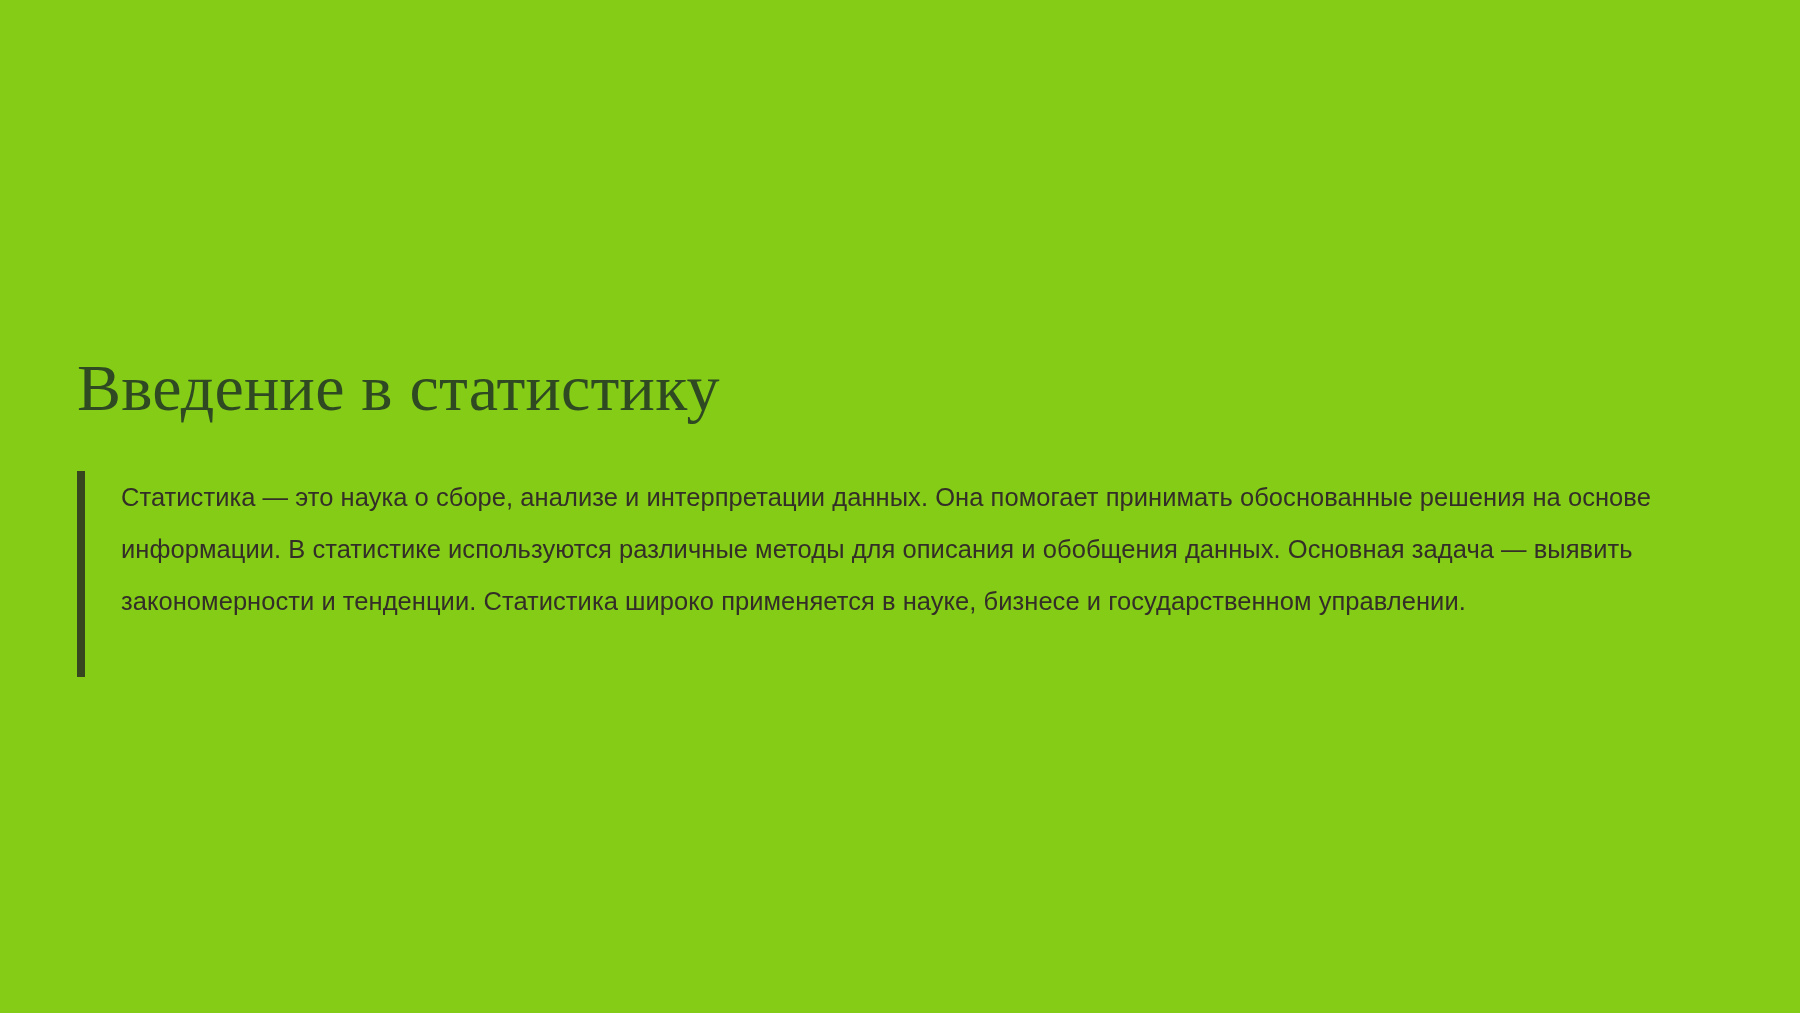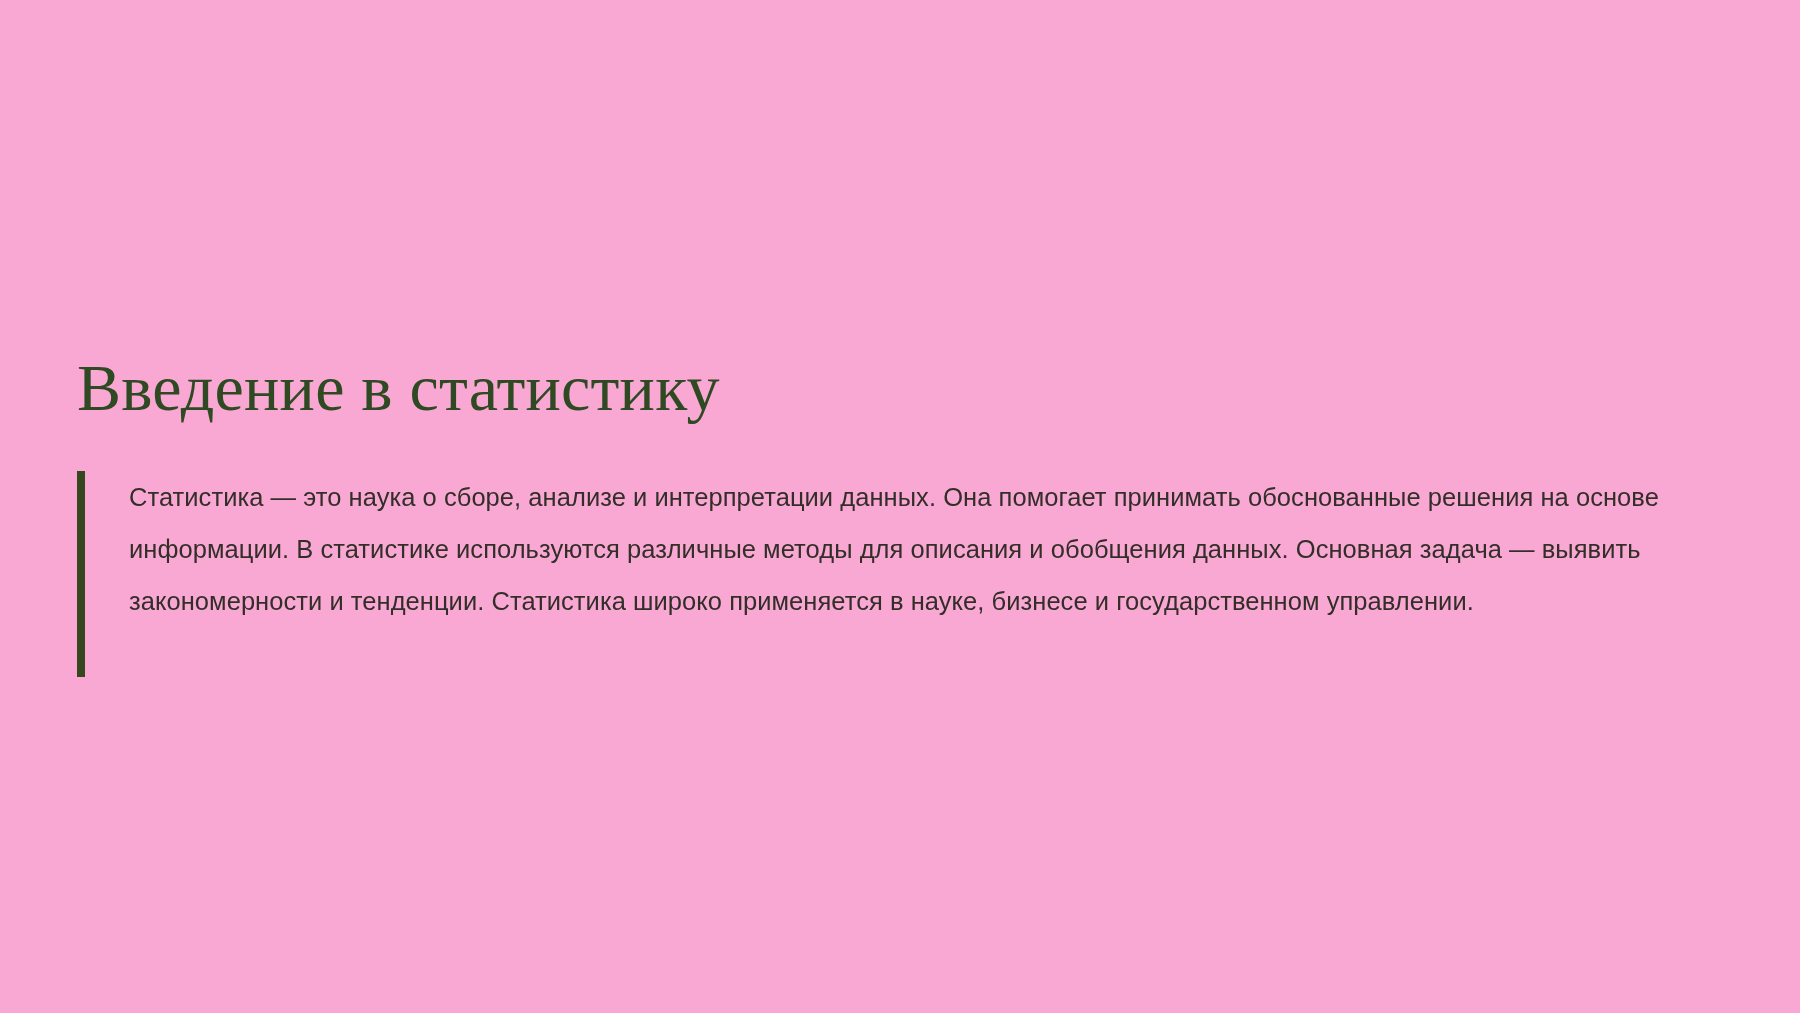--- a/index.html
+++ b/index.html
@@ -14,21 +14,21 @@
     overflow: hidden;
     background: #fdf4e7;
     font-family: "Liberation Sans", sans-serif;
     -webkit-font-smoothing: antialiased;
   }
 
   .slide {
     position: relative;
     width: 1800px;
     height: 1013px;
-    background: #f9a8d4;
+    background: #84cc16;
     box-sizing: border-box;
   }
 
   .content-block {
     position: absolute;
     left: 77px;
     top: 355px;
     width: 1640px;
   }
 
@@ -53,21 +53,21 @@
   .accent-bar {
     position: absolute;
     left: 0;
     top: 0;
     width: 8px;
     height: 206px;
     background: #36471f;
   }
 
   .body-text {
-    margin: 16px;
+    margin: 8px;
     padding: 0;
     font-family: "Liberation Sans", sans-serif;
     font-weight: 400;
     font-size: 25.5px;
     line-height: 52px;
     color: #332e28;
     letter-spacing: 0.05px;
     max-width: 1602px;
     text-align: left;
   }

